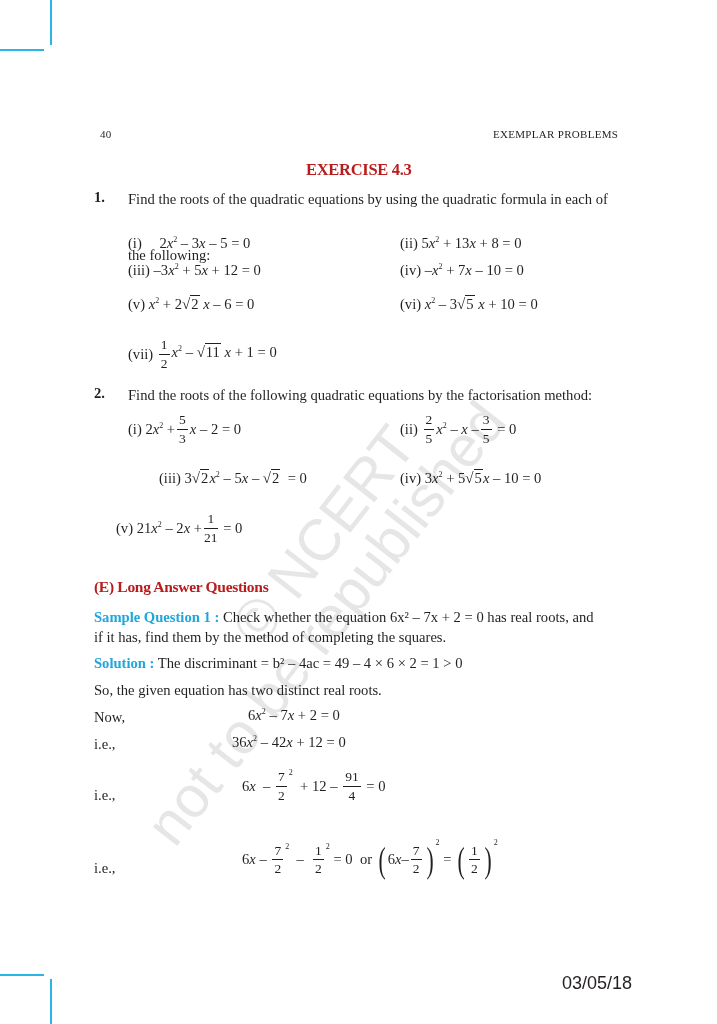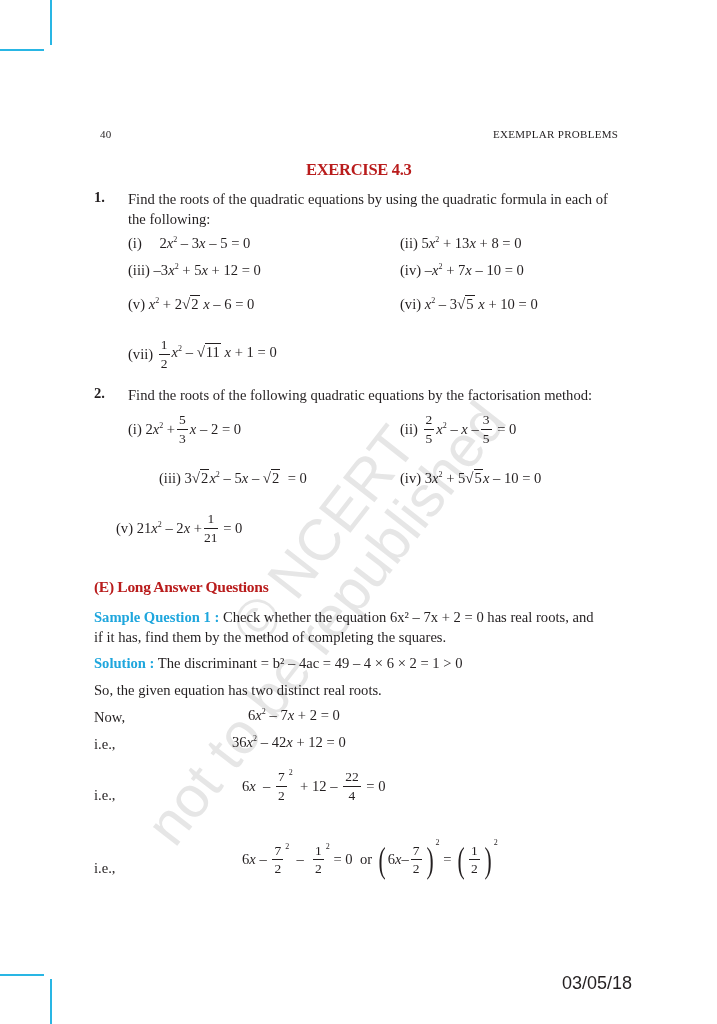--- a/index.html
+++ b/index.html
@@ -42,21 +42,21 @@
 <div class="content">
 
   <div class="abs runhead" style="left:100px;top:128px;">40</div>
   <div class="abs runhead" style="left:493px;top:128px;">EXEMPLAR PROBLEMS</div>
 
   <div class="abs title" style="left:306px;top:160px;">EXERCISE 4.3</div>
 
   <div class="abs qnum" style="left:94px;top:189px;">1.</div>
   <div class="abs txt" style="left:128px;top:189px;width:500px;">
     <span style="display:block;">Find the roots of the quadratic equations by using the quadratic formula in each of</span>
-    <span style="display:block;">the following:</span>
+    <span style="display:block;margin-top:36px;">the following:</span>
   </div>
 
   <div class="abs eq" style="left:128px;top:235px;text-align:center;">
     <span>(i)</span>
     <span style="margin-left:14px;">2<i>x</i><sup>2</sup> – 3<i>x</i> – 5 = 0</span>
   </div>
   <div class="abs eq" style="left:400px;top:235px;">
     <span>(ii)</span>
     <span>5<i>x</i><sup>2</sup> + 13<i>x</i> + 8 = 0</span>
   </div>
@@ -121,21 +121,21 @@
   <div class="abs txt" style="left:94px;top:680px;">So, the given equation has two distinct real roots.</div>
 
   <div class="abs txt" style="left:94px;top:707px;font-family:Liberation Serif, serif;">Now,</div>
   <div class="abs eq" style="left:248px;top:707px;">6<i>x</i><sup>2</sup> – 7<i>x</i> + 2 = 0</div>
 
   <div class="abs txt" style="left:94px;top:734px;">i.e.,</div>
   <div class="abs eq" style="left:232px;top:734px;">36<i>x</i><sup>2</sup> – 42<i>x</i> + 12 = 0</div>
 
   <div class="abs txt" style="left:94px;top:785px;">i.e.,</div>
   <div class="abs eq" style="left:242px;top:770px;">
-    <span style="vertical-align:middle;">6<i>x</i> &nbsp;– </span><span class="frac"><span class="n">7</span><span class="d">2</span></span><sup style="vertical-align:14px;">2</sup><span style="vertical-align:middle;"> &nbsp;+ 12 – </span><span class="frac"><span class="n">22</span><span class="d">4</span></span><span style="vertical-align:middle;"> = 0</span>
+    <span style="vertical-align:middle;">6<i>x</i> &nbsp;– </span><span class="frac"><span class="n">7</span><span class="d">2</span></span><sup style="vertical-align:14px;">2</sup><span style="vertical-align:middle;"> &nbsp;+ 12 – </span><span class="frac"><span class="n">91</span><span class="d">4</span></span><span style="vertical-align:middle;"> = 0</span>
   </div>
 
   <div class="abs txt" style="left:94px;top:858px;">i.e.,</div>
   <div class="abs eq" style="left:242px;top:843px;">
     <span style="vertical-align:middle;">6<i>x</i> – </span><span class="frac"><span class="n">7</span><span class="d">2</span></span><sup style="vertical-align:14px;">2</sup><span style="vertical-align:middle;"> &nbsp;– &nbsp;</span><span class="frac"><span class="n">1</span><span class="d">2</span></span><sup style="vertical-align:14px;">2</sup><span style="vertical-align:middle;"> = 0 &nbsp;or </span><span class="paren">(</span><span style="vertical-align:middle;">6<i>x</i>–</span><span class="frac"><span class="n">7</span><span class="d">2</span></span><span class="paren">)</span><sup class="bigsup">2</sup><span style="vertical-align:middle;"> = </span><span class="paren">(</span><span class="frac"><span class="n">1</span><span class="d">2</span></span><span class="paren">)</span><sup class="bigsup">2</sup>
   </div>
 
   <div class="abs footer-date" style="left:562px;top:973px;">03/05/18</div>
 </div>
 

